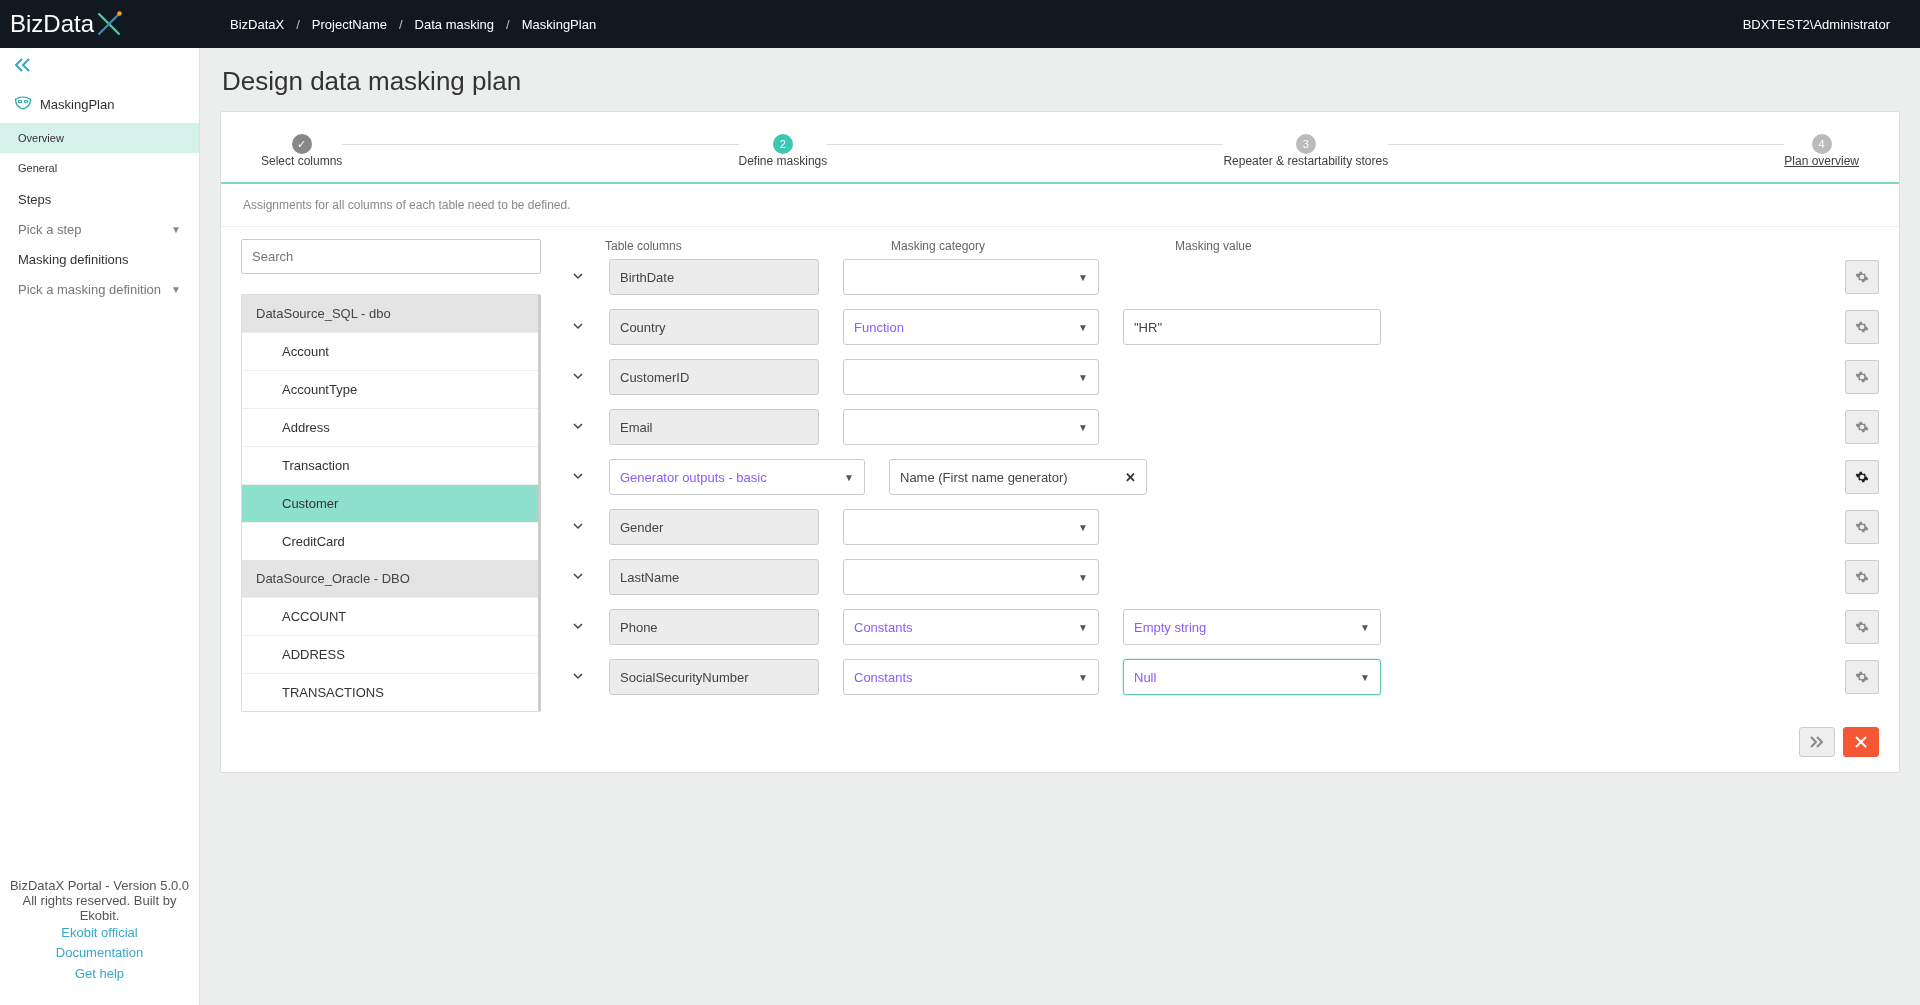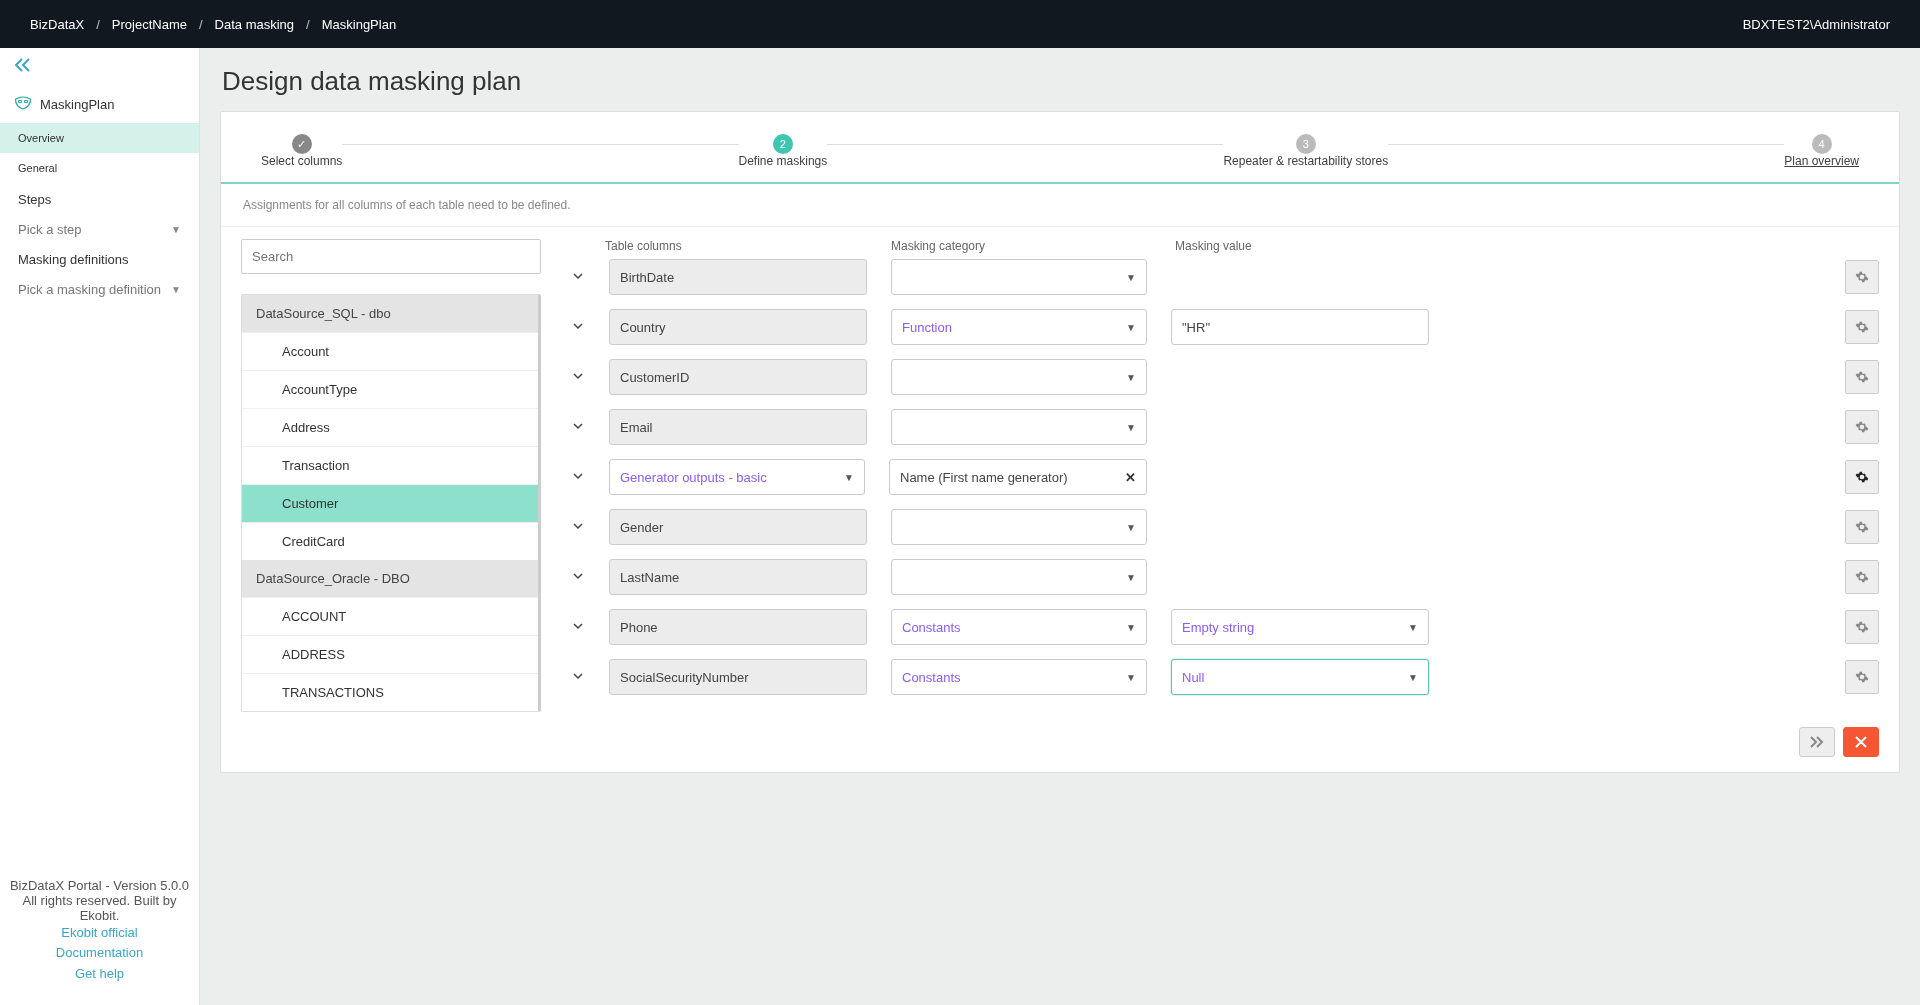--- a/index.html
+++ b/index.html
@@ -62,21 +62,21 @@
   
   .right-col { flex:1;}
   .columns-header { display:flex; gap:24px; padding:0 0 6px 34px; font-size:12px; color:#666;}
   .ch-col1 { width:262px;}
   .ch-col2 { width:260px;}
   .ch-col3 { width:260px;}
   
   .row { display:flex; align-items:center; gap:24px; margin-bottom:14px;}
   .row .expand { width:14px; color:#444; font-size:11px; cursor:pointer; text-align:center;}
   .field-box { height:36px; border:1px solid #ccc; border-radius:3px; background:#ececec; display:flex; align-items:center; padding:0 10px; font-size:13px; color:#444;}
-  .col-name { width:258px;}
+  .col-name { width:210px;}
   .dropdown { width:256px; background:#fff; position:relative; cursor:pointer;}
   .dropdown .dd-text { flex:1; color:#8b5cf6;}
   .dropdown .dd-arrow { color:#555; font-size:10px;}
   .value-box { width:258px; background:#fff;}
   .value-box.with-clear { padding-right:6px;}
   .clear-x { margin-left:auto; font-weight:bold; cursor:pointer; color:#333; padding:0 4px;}
   .value-box.highlighted { border:1px solid #5fc5b5; box-shadow:0 0 0 1px rgba(95,197,181,0.2);}
   .gear-btn { width:34px; height:34px; background:#eee; border:1px solid #ccc; border-radius:2px; display:flex; align-items:center; justify-content:center; cursor:pointer; margin-left:auto;}
   .gear-btn.dark svg path { fill:#222;}
   .gear-btn svg { width:14px; height:14px;}
@@ -86,20 +86,28 @@
   
   .bottom-actions { position:absolute; right:20px; bottom:15px; display:flex; gap:8px;}
   .btn { height:30px; min-width:36px; border-radius:3px; display:flex; align-items:center; justify-content:center; cursor:pointer; font-size:14px; border:1px solid #ccc;}
   .btn-next { background:#eee; color:#666;}
   .btn-close { background:#f55633; color:#fff; border-color:#f55633;}
 </style>
 </head>
 <body>
 
 <div class="top-header">
+  <div class="logo-box">
+    <span>BizData</span>
+    <svg class="logo-x-svg" viewBox="0 0 40 40">
+      <path d="M6 6 L34 34" stroke="#5ec7b0" stroke-width="3" fill="none"></path>
+      <path d="M34 6 L6 34" stroke="#3a8fb7" stroke-width="3" fill="none"></path>
+      <circle cx="34" cy="6" r="3" fill="#f5a623"></circle>
+    </svg>
+  </div>
   <div class="breadcrumbs">
     <a href="#">BizDataX</a>
     <span class="sep">/</span>
     <a href="#">ProjectName</a>
     <span class="sep">/</span>
     <a href="#">Data masking</a>
     <span class="sep">/</span>
     <a href="#">MaskingPlan</a>
   </div>
   <div class="user-info">BDXTEST2\Administrator</div>

